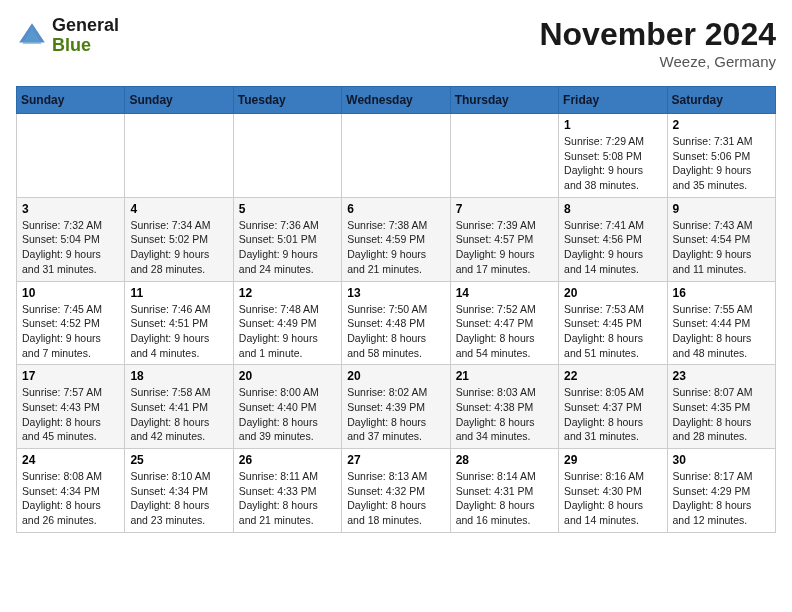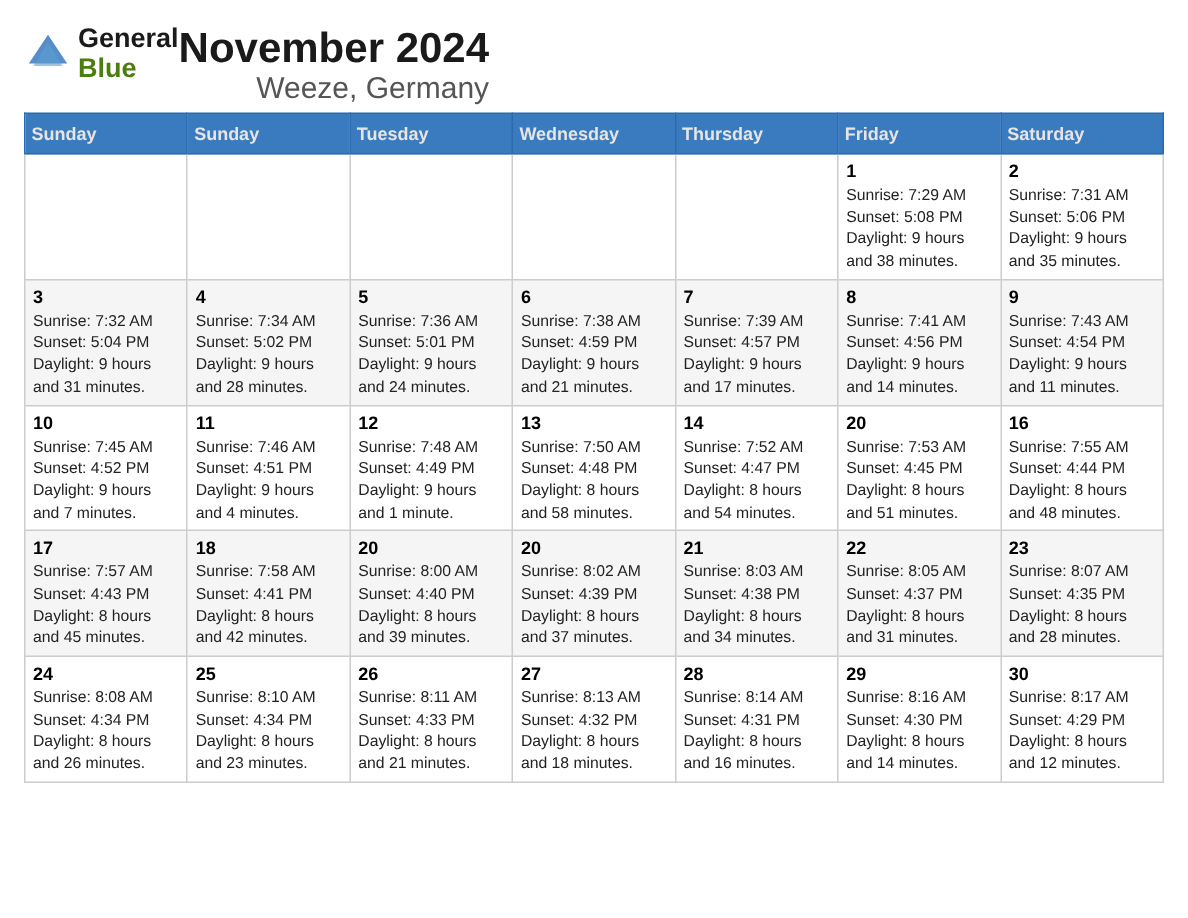--- a/index.html
+++ b/index.html
@@ -5,23 +5,23 @@
     * { box-sizing: border-box; margin: 0; padding: 0; }
     body {
       font-family: Arial, sans-serif;
       background: #fff;
       width: 792px;
       min-height: 612px;
       padding: 16px;
     }
     .header {
       display: flex;
-      justify-content: flex-start;
+      justify-content: space-between;
       align-items: flex-start;
-      margin-bottom: 4px;
+      margin-bottom: 16px;
     }
     .logo {
       display: flex;
       align-items: center;
       gap: 4px;
     }
     .logo-text {
       font-size: 18px;
       font-weight: bold;
       color: #1a1a1a;
@@ -33,36 +33,36 @@
     .logo-text .general { color: #1a1a1a; }
     .logo-text .blue { color: #4d7c0f; }
     .logo-icon {
       width: 32px;
       height: 32px;
     }
     .title-block {
       text-align: right;
     }
     .month-title {
-      font-size: 28px;
+      font-size: 32px;
       font-weight: bold;
       color: #1a1a1a;
     }
     .location {
-      font-size: 20px;
+      font-size: 15px;
       color: #555;
     }
     .calendar {
       width: 100%;
       border-collapse: collapse;
       font-size: 11px;
     }
     .calendar th {
       background: #3a7abf;
-      color: #e5e5e5;
+      color: #0f172a;
       padding: 6px 4px;
       text-align: left;
       font-size: 12px;
       border: 1px solid #2a6aaf;
     }
     .calendar td {
       border: 1px solid #ccc;
       vertical-align: top;
       padding: 4px 5px;
       width: 107px;

